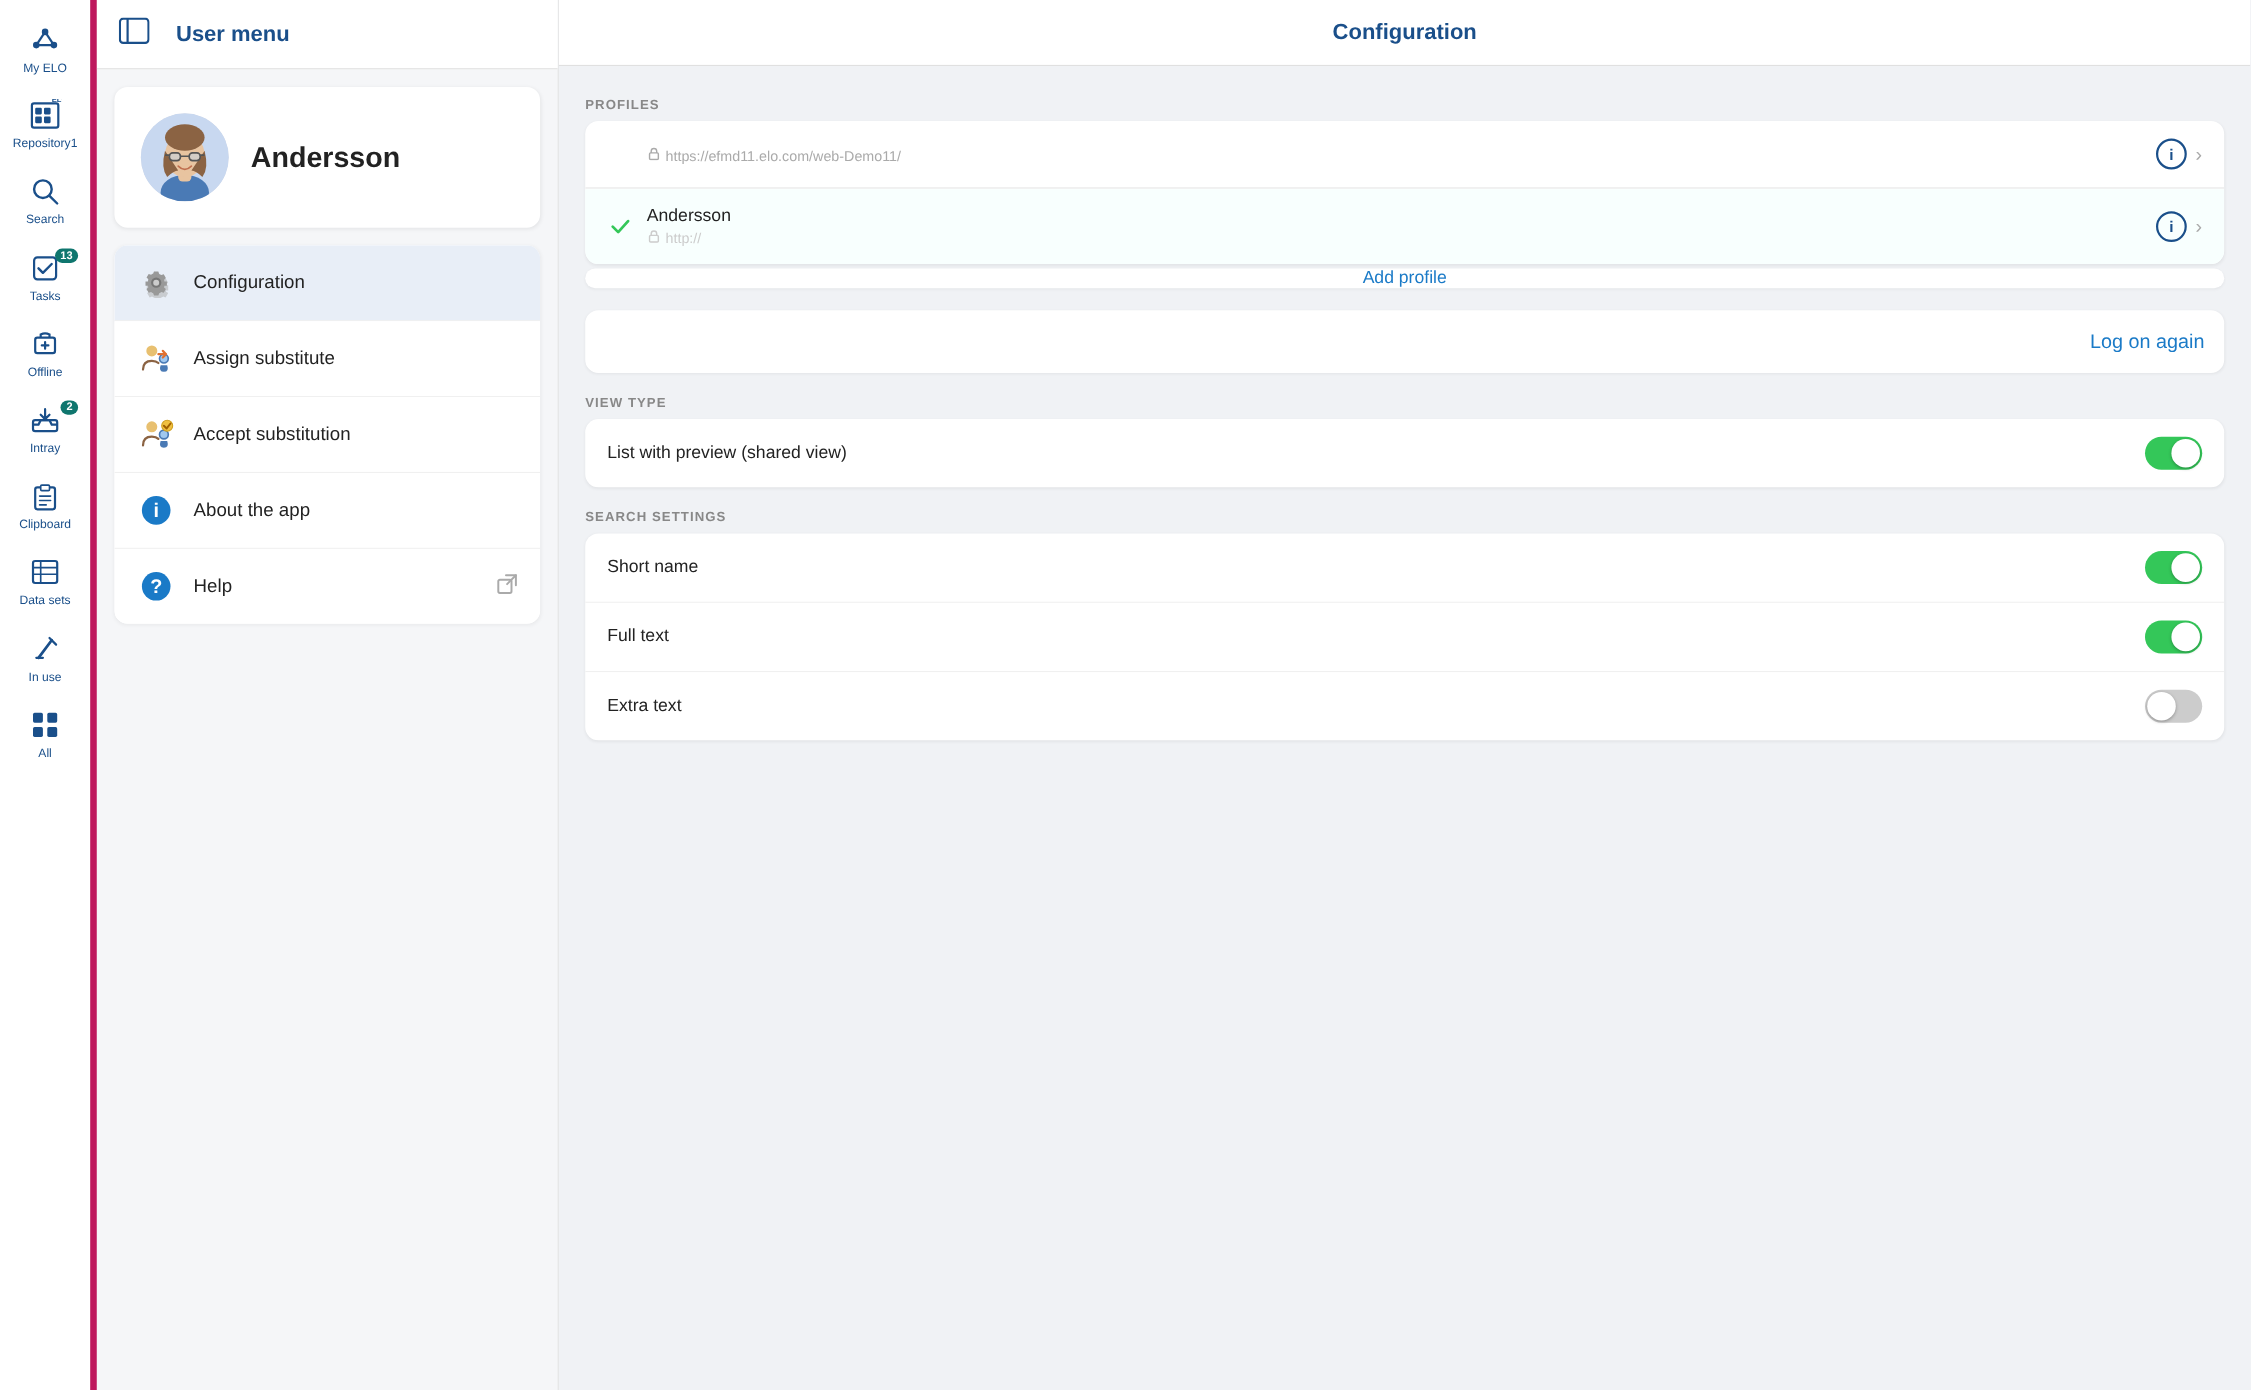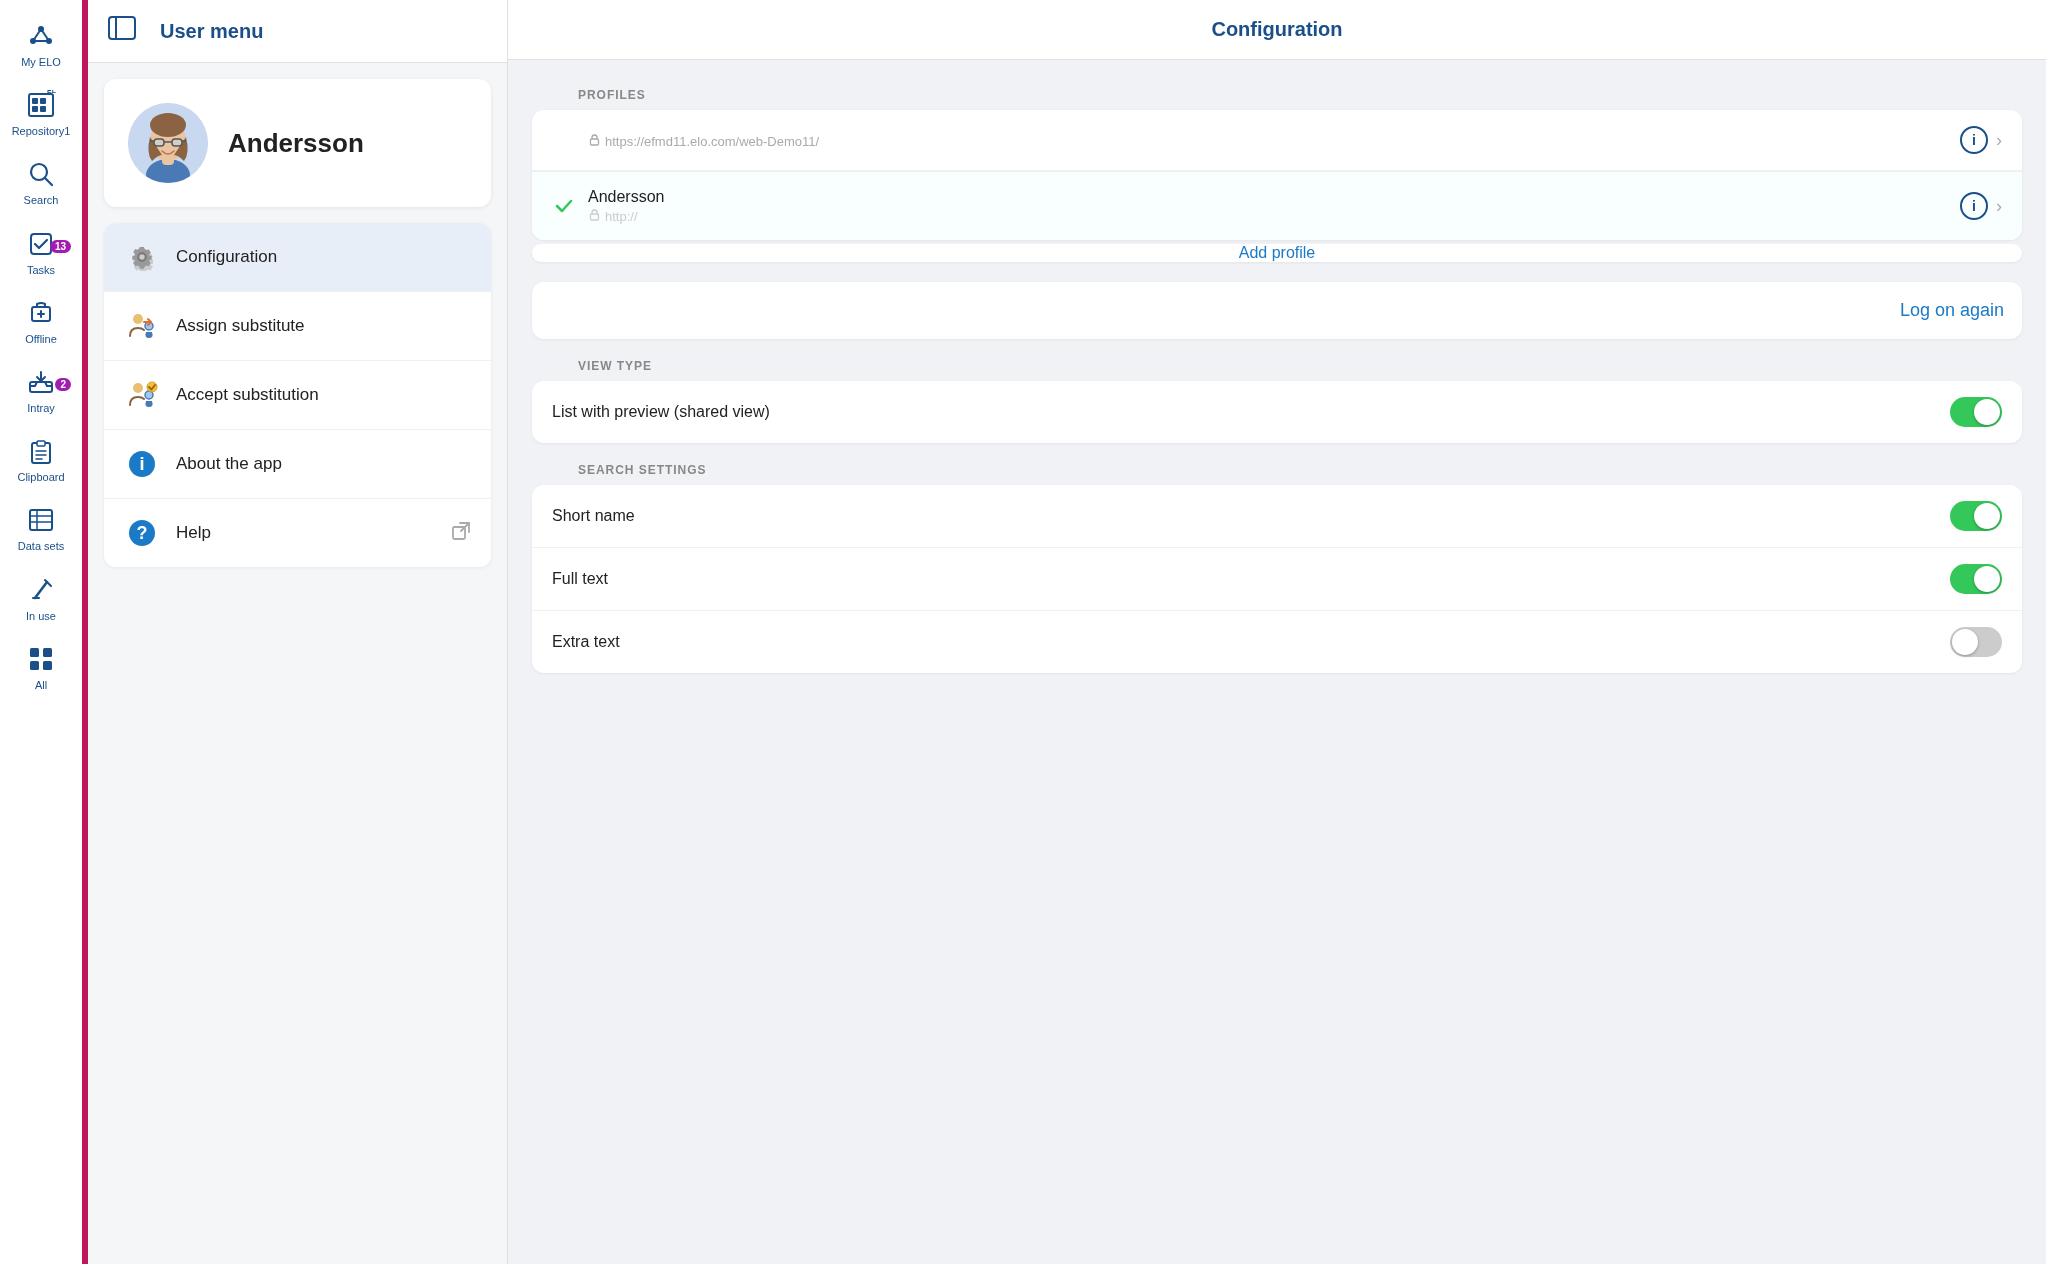--- a/index.html
+++ b/index.html
@@ -39,23 +39,23 @@
       font-size: 22px;
     }
     .nav-item .nav-label {
       font-size: 11px;
       color: #1a4f8a;
       text-align: center;
       line-height: 1.2;
     }
     .badge {
       position: absolute;
-      top: 20px;
+      top: 6px;
       right: 6px;
-      background: #a21caf;
+      background: #0f766e;
       color: #fff;
       border-radius: 10px;
       font-size: 10px;
       padding: 1px 5px;
       font-weight: bold;
     }
 
     
     .main-content {
       flex: 1;
@@ -188,21 +188,20 @@
       gap: 20px;
     }
 
     .section-label {
       font-size: 12px;
       font-weight: 600;
       color: #888;
       letter-spacing: 0.08em;
       margin-bottom: 8px;
       text-transform: uppercase;
-      margin-left: 46px;
     }
 
     .card {
       background: #fff;
       border-radius: 12px;
       overflow: hidden;
       box-shadow: 0 1px 3px rgba(0,0,0,0.06);
     }
 
     

